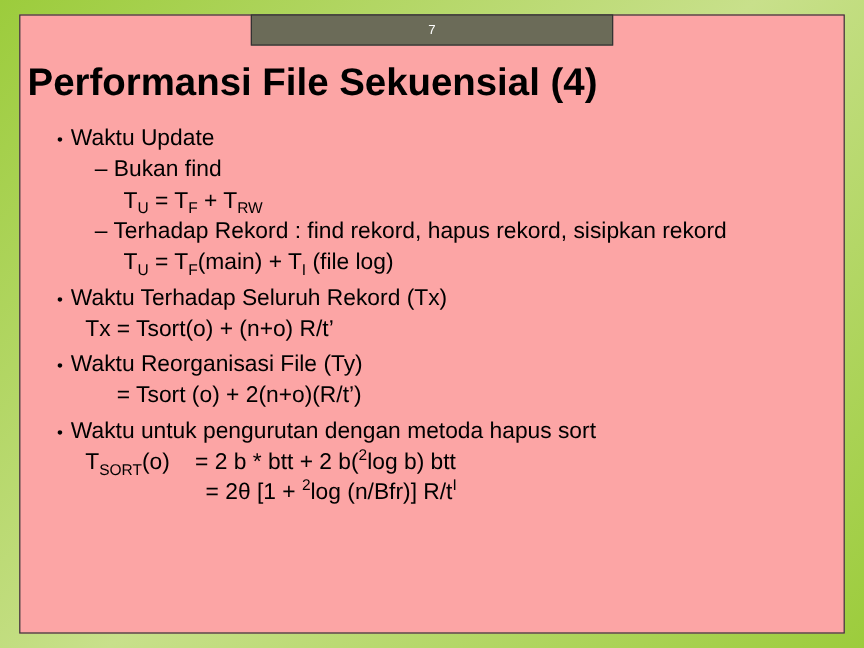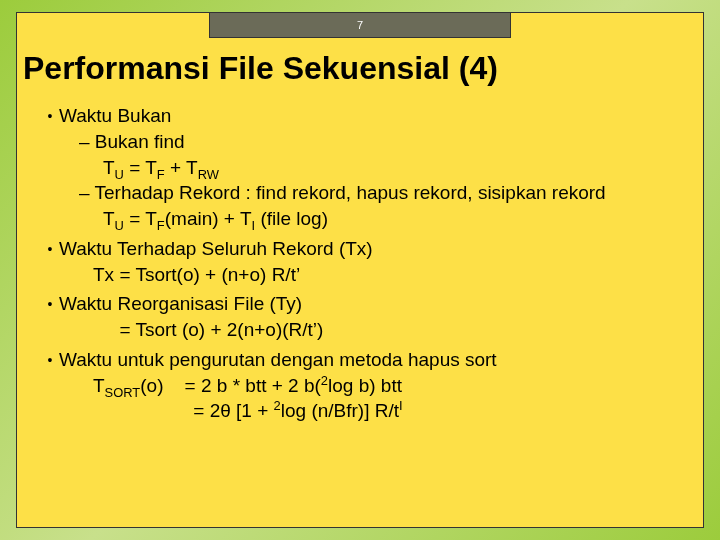--- a/index.html
+++ b/index.html
@@ -1,45 +1,45 @@
 <!DOCTYPE html>
 <html><head>
 <meta charset="utf-8">
 <style>
   html,body{margin:0;padding:0;width:720px;height:540px;font-family:Arial,Helvetica,sans-serif;overflow:hidden}
   body{background:linear-gradient(135deg,#9ccc3c 0%,#c8e08b 50%,#9ccc3c 100%)}
-  .slide{position:absolute;top:12px;left:16px;right:16px;bottom:12px;background:#fde047;border:1px solid #333}
+  .slide{position:absolute;top:12px;left:16px;right:16px;bottom:12px;background:#fca5a5;border:1px solid #333}
   .pagetab{position:absolute;top:12px;left:50%;transform:translateX(-50%);width:300px;height:24px;background:#6b6b58;color:#fff;font-size:11px;display:flex;align-items:center;justify-content:center;border:1px solid #333;z-index:2}
   .title{position:absolute;top:38px;left:6px;right:6px;font-size:32px;font-weight:bold;color:#000;line-height:1.1}
   .content{position:absolute;top:86px;left:24px;right:10px;bottom:10px;font-size:19px;color:#000;line-height:1.35}
   .b1{display:flex;margin-top:4px}
   .dot{width:18px;flex:0 0 18px;text-align:center;font-size:14px;line-height:26px}
   .b1-text{flex:1}
   .sub{margin-left:38px}
   .sub2{margin-left:62px}
-  .eq{margin-left:52px}
+  .eq{margin-left:30px}
   sub{font-size:0.68em;vertical-align:sub;line-height:0}
   sup{font-size:0.68em;vertical-align:super;line-height:0}
 </style>
 </head>
 <body>
 
 <div class="pagetab">
   <span>7</span>
 </div>
 
 <div class="slide">
 
   <div class="title">Performansi File Sekuensial (4)</div>
 
   <div class="content">
 
     <div class="b1">
       <div class="dot">•</div>
-      <div class="b1-text">Waktu Bukan</div>
+      <div class="b1-text">Waktu Update</div>
     </div>
     <div class="sub">– Bukan find</div>
     <div class="sub2">T<sub>U</sub> = T<sub>F</sub> + T<sub>RW</sub></div>
     <div class="sub">– Terhadap Rekord : find rekord, hapus rekord, sisipkan rekord</div>
     <div class="sub2">T<sub>U</sub> = T<sub>F</sub>(main) + T<sub>I</sub> (file log)</div>
 
     <div class="b1">
       <div class="dot">•</div>
       <div class="b1-text">Waktu Terhadap Seluruh Rekord (Tx)</div>
     </div>

